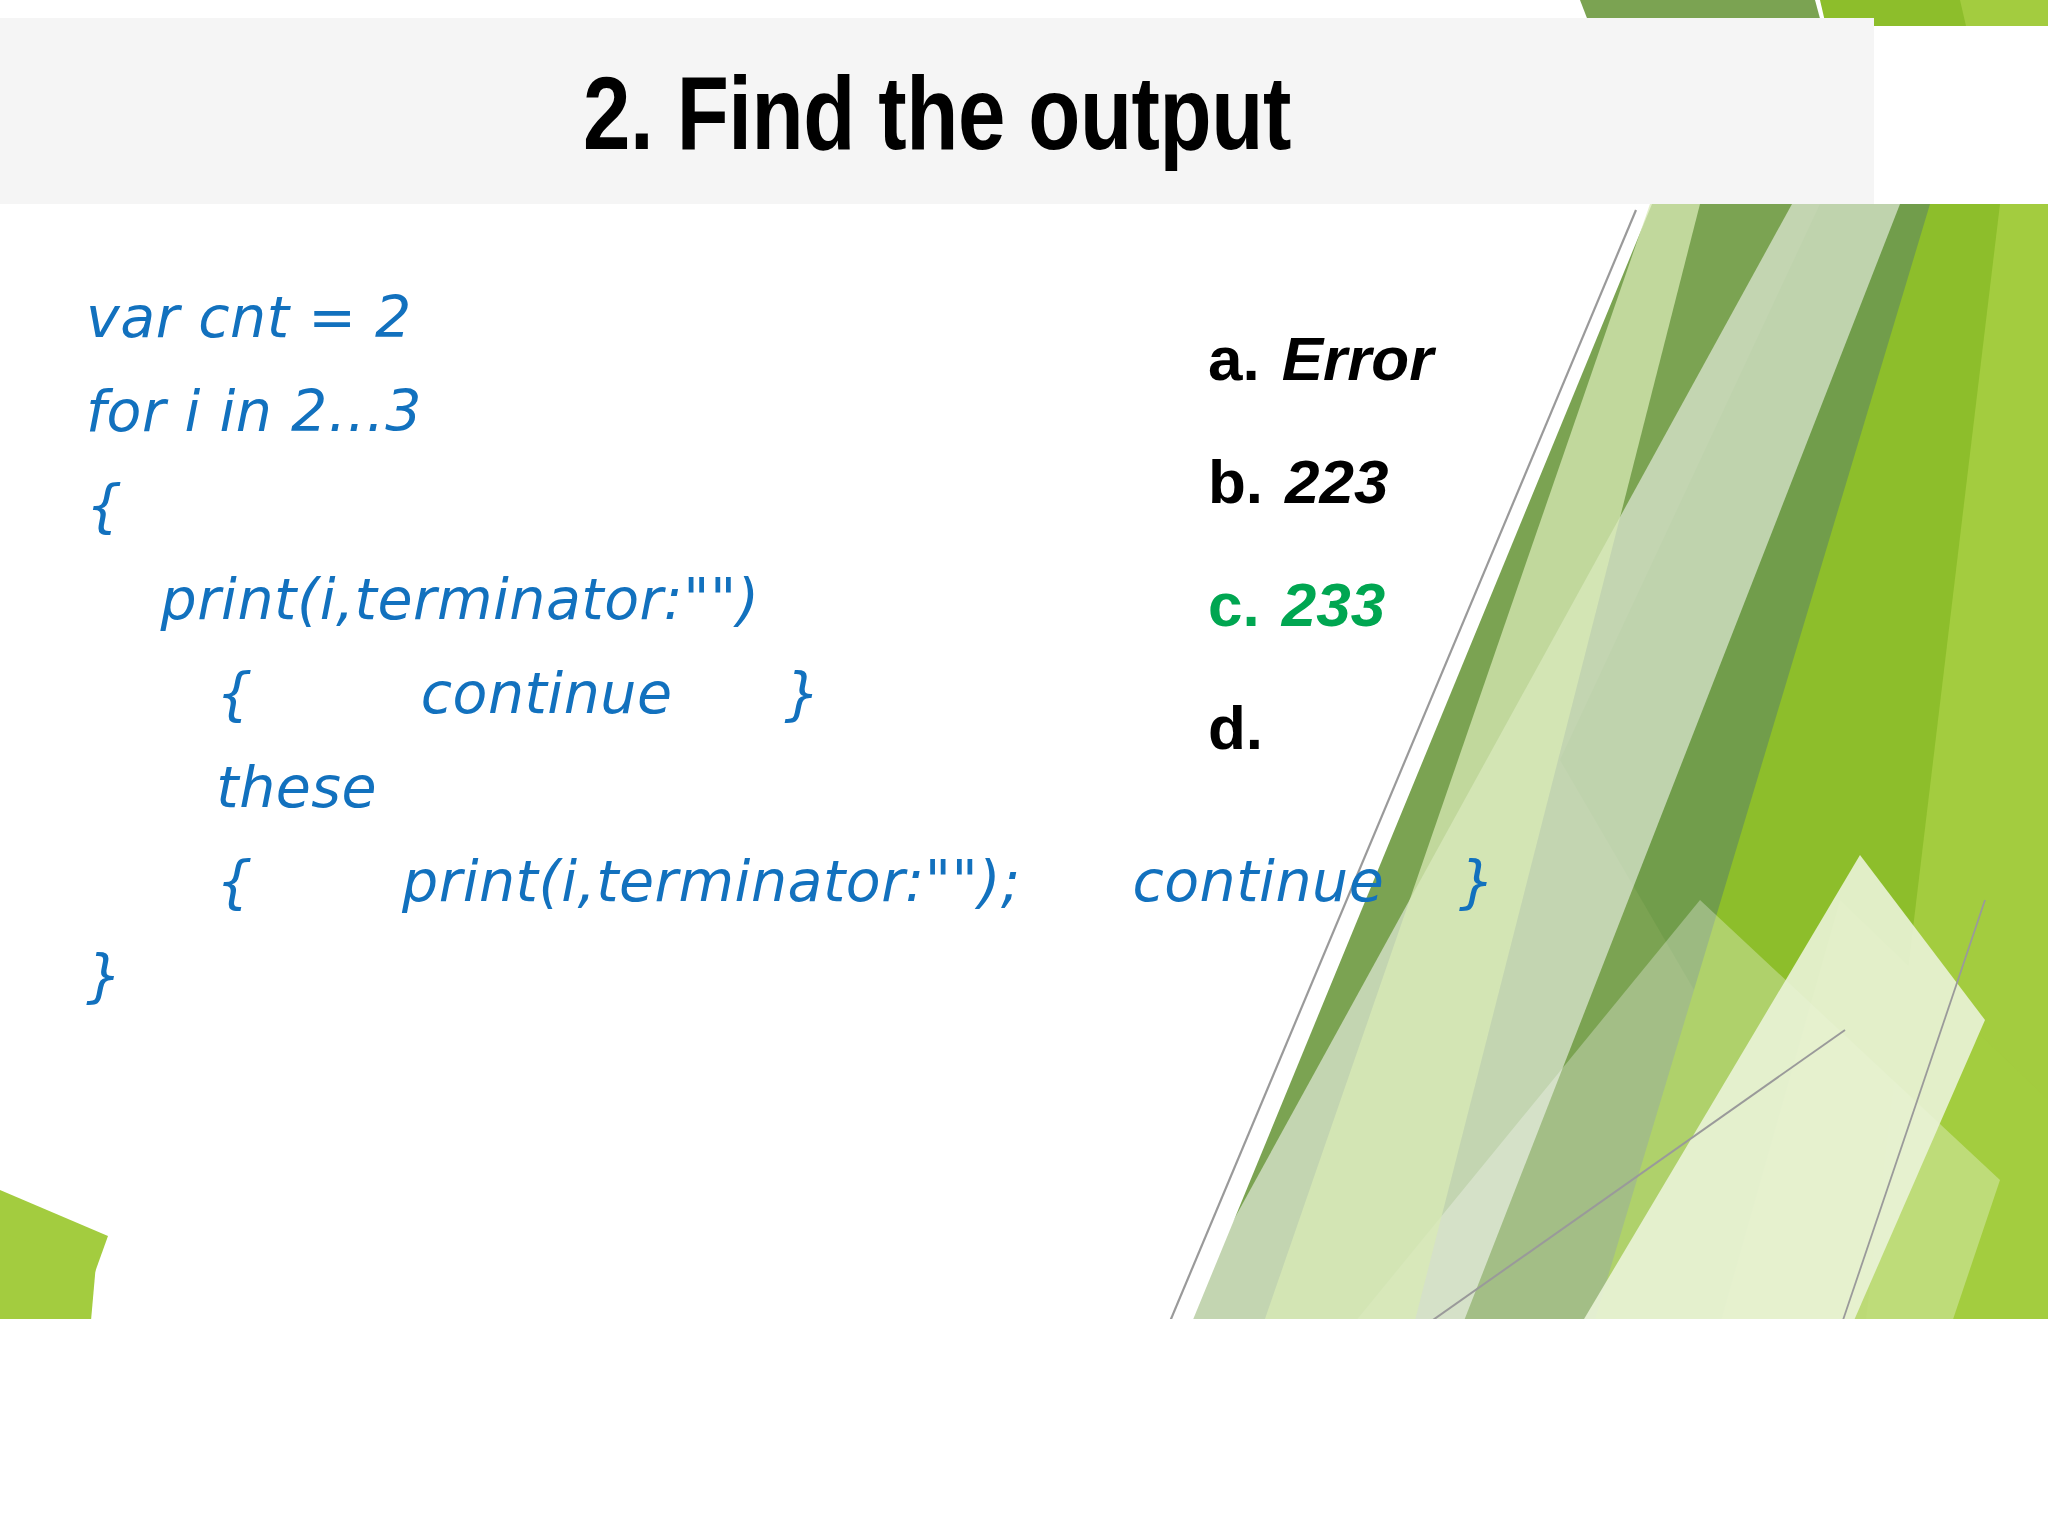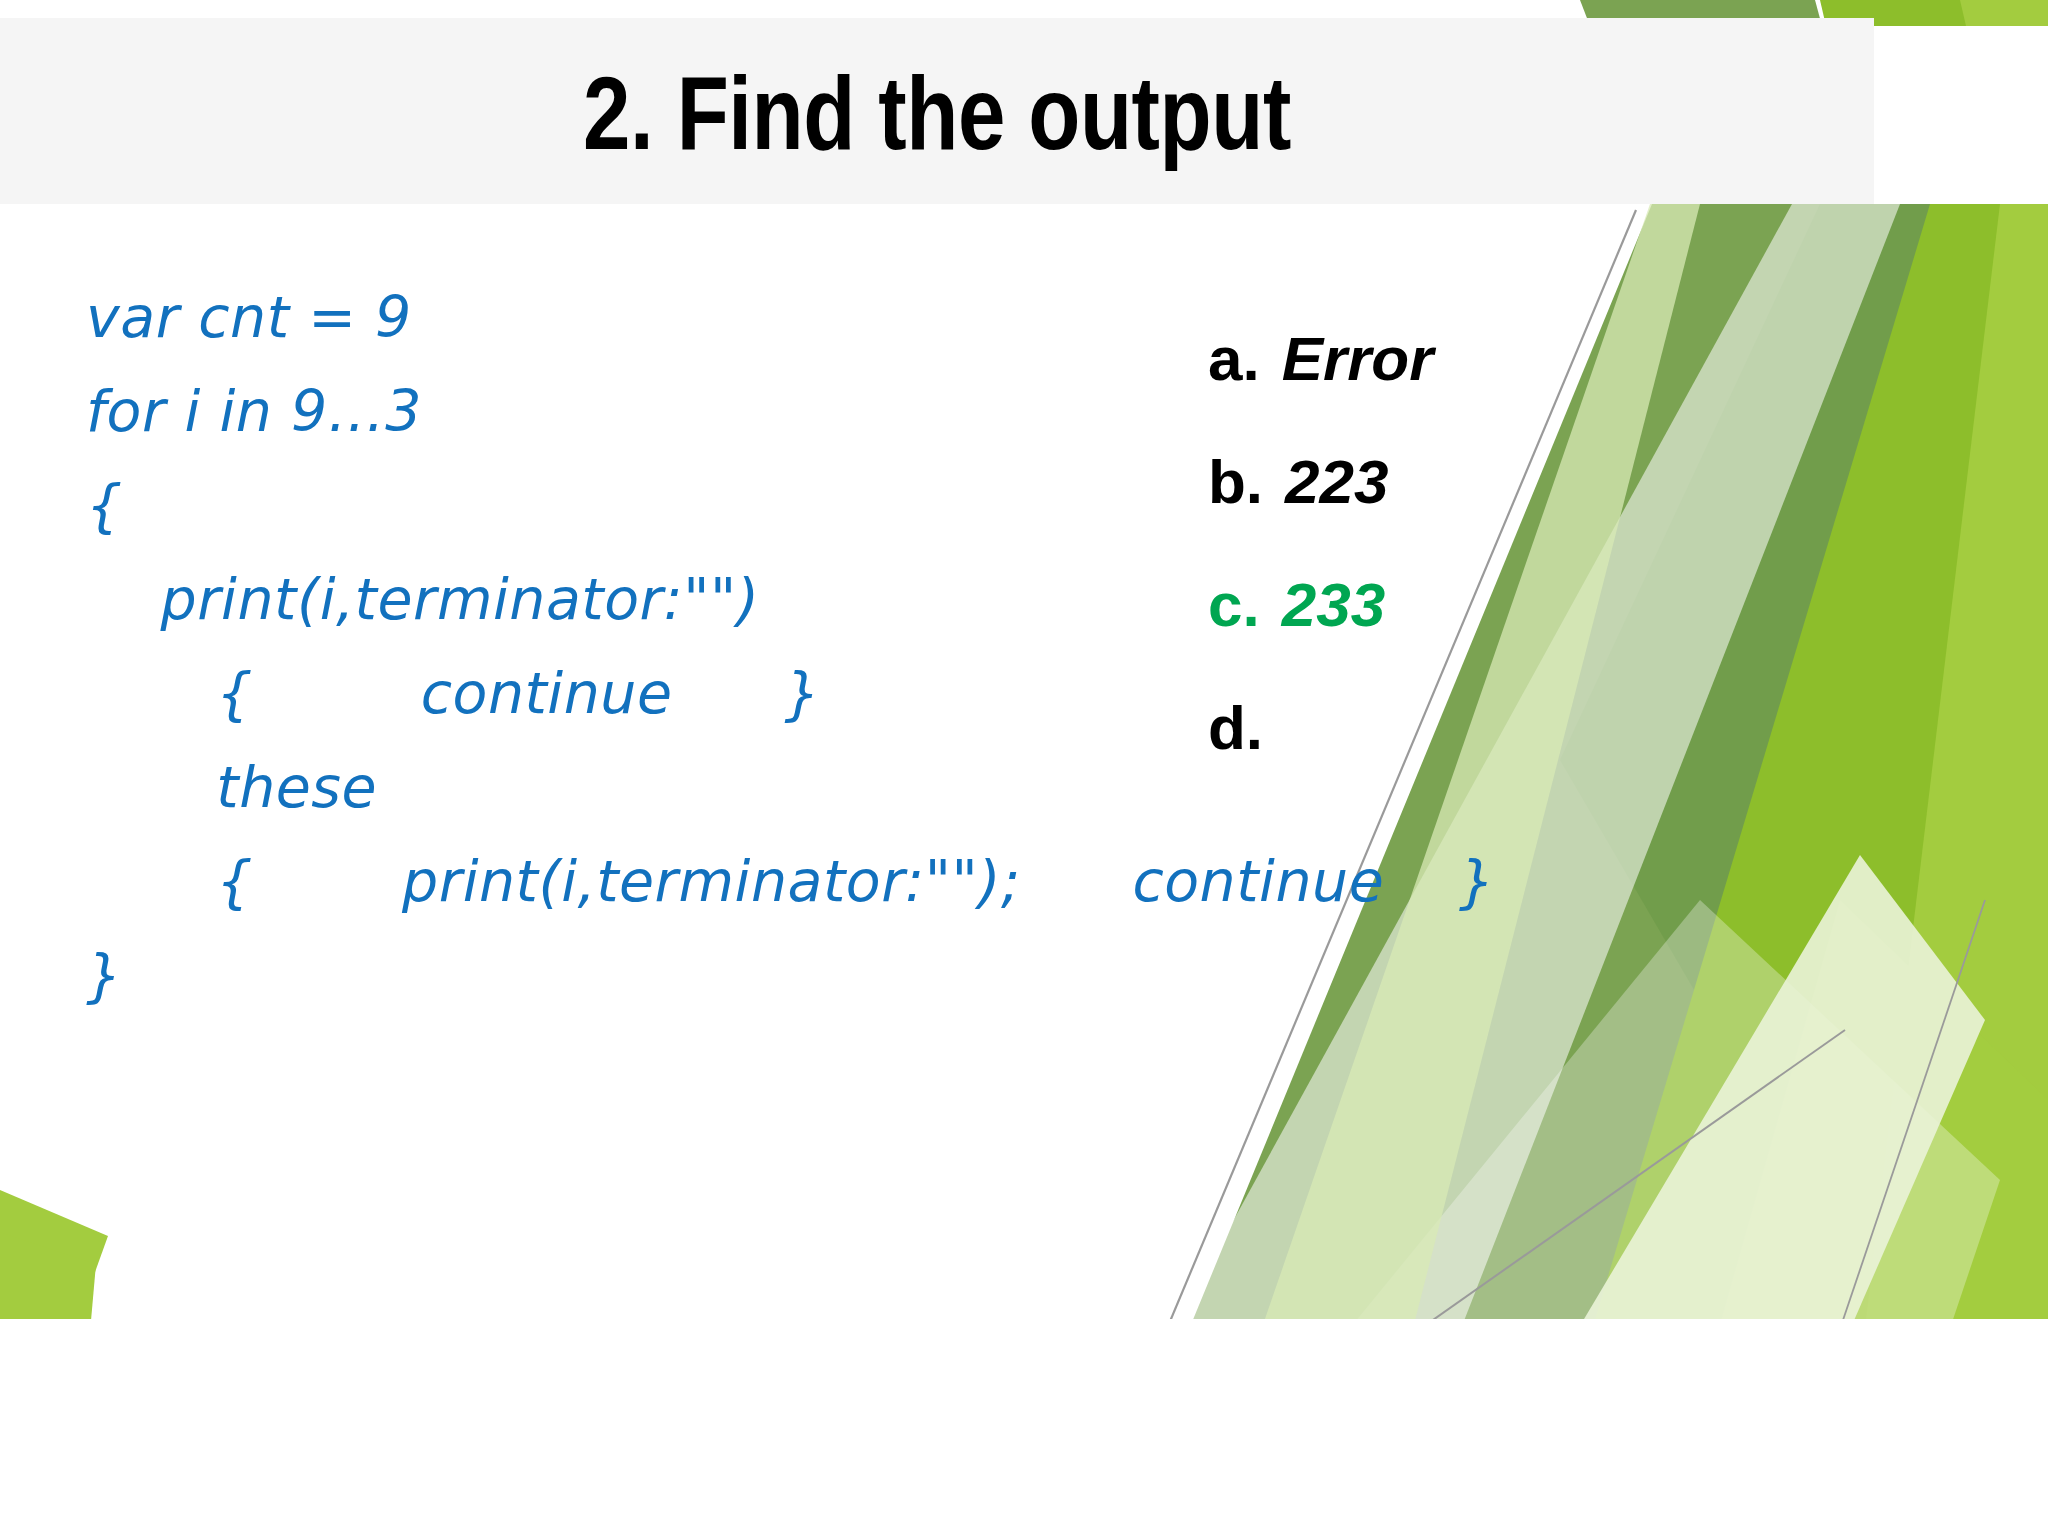--- a/index.html
+++ b/index.html
@@ -139,22 +139,22 @@
 
     <polygon points="0,1190 108,1236 0,1536 0,1536" fill="#A3CC3F"></polygon>
     <polygon points="0,1232 96,1264 72,1536 0,1536" fill="#A3CC3F"></polygon>
   </svg>
 
   <div id="title-band">
     <div id="page-title">2. Find the output</div>
   </div>
 
   <div id="code-block">
-    <div class="code-line">var cnt = 9</div>
-    <div class="code-line">for i in 9…3</div>
+    <div class="code-line">var cnt = 2</div>
+    <div class="code-line">for i in 2…3</div>
     <div class="code-line">{</div>
     <div class="code-line">    print(i,terminator:"")</div>
     <div class="code-line">       {         continue      }</div>
     <div class="code-line">       these</div>
     <div class="code-line">       {        print(i,terminator:"");      continue    }</div>
     <div class="code-line">}</div>
   </div>
 
   <div id="options">
     <div class="option-row">

